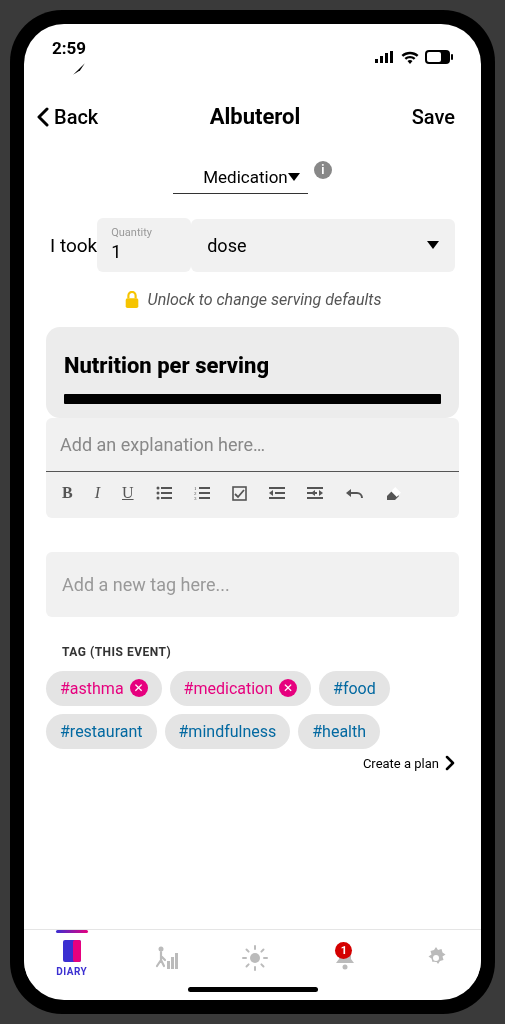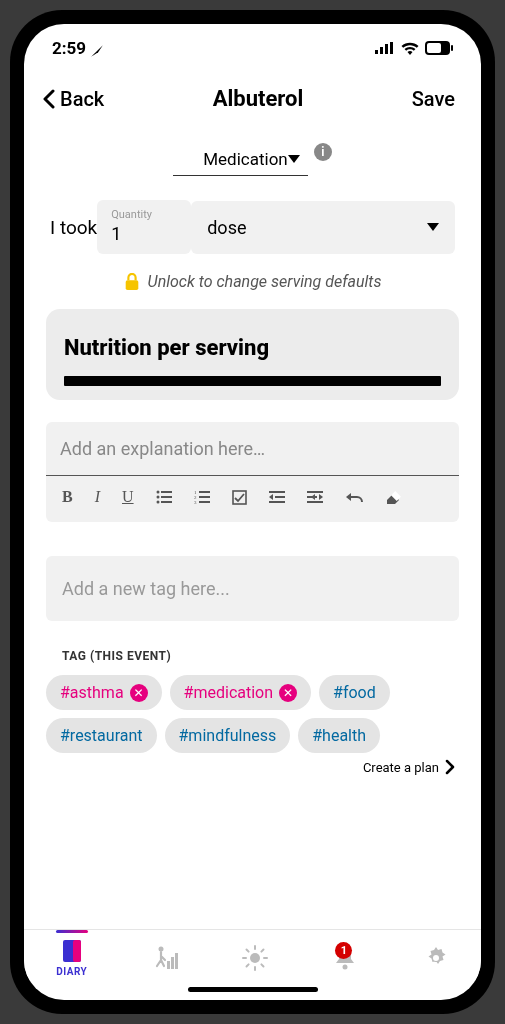--- a/index.html
+++ b/index.html
@@ -31,27 +31,27 @@
     position: relative;
   }
   .status-bar {
     display: flex;
     justify-content: space-between;
     align-items: center;
     padding: 14px 28px 6px 28px;
     font-weight: 700;
     font-size: 17px;
   }
-  .status-left { display: flex; align-items: flex-end; gap: 4px; }
+  .status-left { display: flex; align-items: flex-end; gap: 4px; flex-direction: column; }
   .status-right { display: flex; align-items: center; gap: 6px; }
   .nav-header {
     display: flex;
     justify-content: space-between;
     align-items: center;
-    padding: 22px 26px 10px 18px;
+    padding: 22px 26px 10px 12px;
   }
   .back-btn { display: flex; align-items: center; gap: 4px; font-size: 20px; font-weight: 500; cursor: pointer; }
   .page-title { font-size: 22px; font-weight: 700; }
   .save-btn { font-size: 20px; font-weight: 500; cursor: pointer; }
   .content { flex: 1; overflow-y: auto; padding: 0 22px; }
   .category-row { display: flex; justify-content: center; align-items: center; margin-top: 24px; gap: 6px; position: relative; }
   .category-select {
     display: flex; align-items: center; 
     border-bottom: 1.5px solid #333;
     padding: 4px 8px 6px 30px;
@@ -77,29 +77,29 @@
     flex: 1; display: flex; justify-content: space-between; align-items: center;
     font-size: 18px; cursor: pointer;
   }
   .unlock-row { display: flex; justify-content: center; align-items: center; gap: 8px; margin-top: 18px; font-style: italic; color: #555; font-size: 16px; }
   .nutrition-card {
     background: #ececec; border-radius: 14px; margin-top: 18px;
     padding: 26px 18px 14px 18px;
   }
   .nutrition-title { font-size: 22px; font-weight: 800; }
   .nutrition-bar { height: 10px; background: #000; margin-top: 16px; border-radius: 1px; }
-  .explain-box { background: #f1f1f1; border-radius: 6px 6px 0 0; margin-top: 22px; padding: 16px 14px; color: #888; font-size: 18px; border-bottom: 1px solid #555; }
+  .explain-box { background: #f1f1f1; border-radius: 6px 6px 0 0; padding: 16px 14px; color: #888; font-size: 18px; border-bottom: 1px solid #555; }
   .toolbar { background: #f1f1f1; display: flex; gap: 18px; padding: 10px 14px 14px 14px; align-items: center; border-radius: 0 0 6px 6px; }
   .toolbar button { background: none; border: none; cursor: pointer; color: #555; font-size: 16px; font-family: serif; padding: 2px; }
   .tag-input { background: #f1f1f1; border-radius: 6px; margin-top: 34px; padding: 22px 16px; color: #999; font-size: 18px; }
   .tag-section-label { font-size: 12px; font-weight: 700; letter-spacing: 0.5px; margin-top: 28px; color: #333; margin-left: 16px; }
   .tag-list { display: flex; flex-wrap: wrap; gap: 8px; margin-top: 12px; }
   .tag-chip {
     background: #e4e4e4; border-radius: 18px; padding: 8px 14px;
-    display: flex; align-items: flex-end; gap: 6px; font-size: 16px; cursor: pointer;
+    display: flex; align-items: flex-start; gap: 6px; font-size: 16px; cursor: pointer;
   }
   .tag-chip.active { color: #e6007e; }
   .tag-chip .chip-x {
     width: 18px; height: 18px; border-radius: 50%; background: #e6007e;
     color: #fff; display: flex; align-items: center; justify-content: center; font-size: 12px;
   }
   .tag-chip.inactive { color: #0369a1; }
   .create-plan { text-align: right; margin-top: 6px; font-size: 13px; display: flex; justify-content: flex-end; align-items: center; gap: 6px; cursor: pointer; padding-right: 4px; padding-bottom: 8px;}
   .tabbar {
     border-top: 1px solid #e5e5e5;

